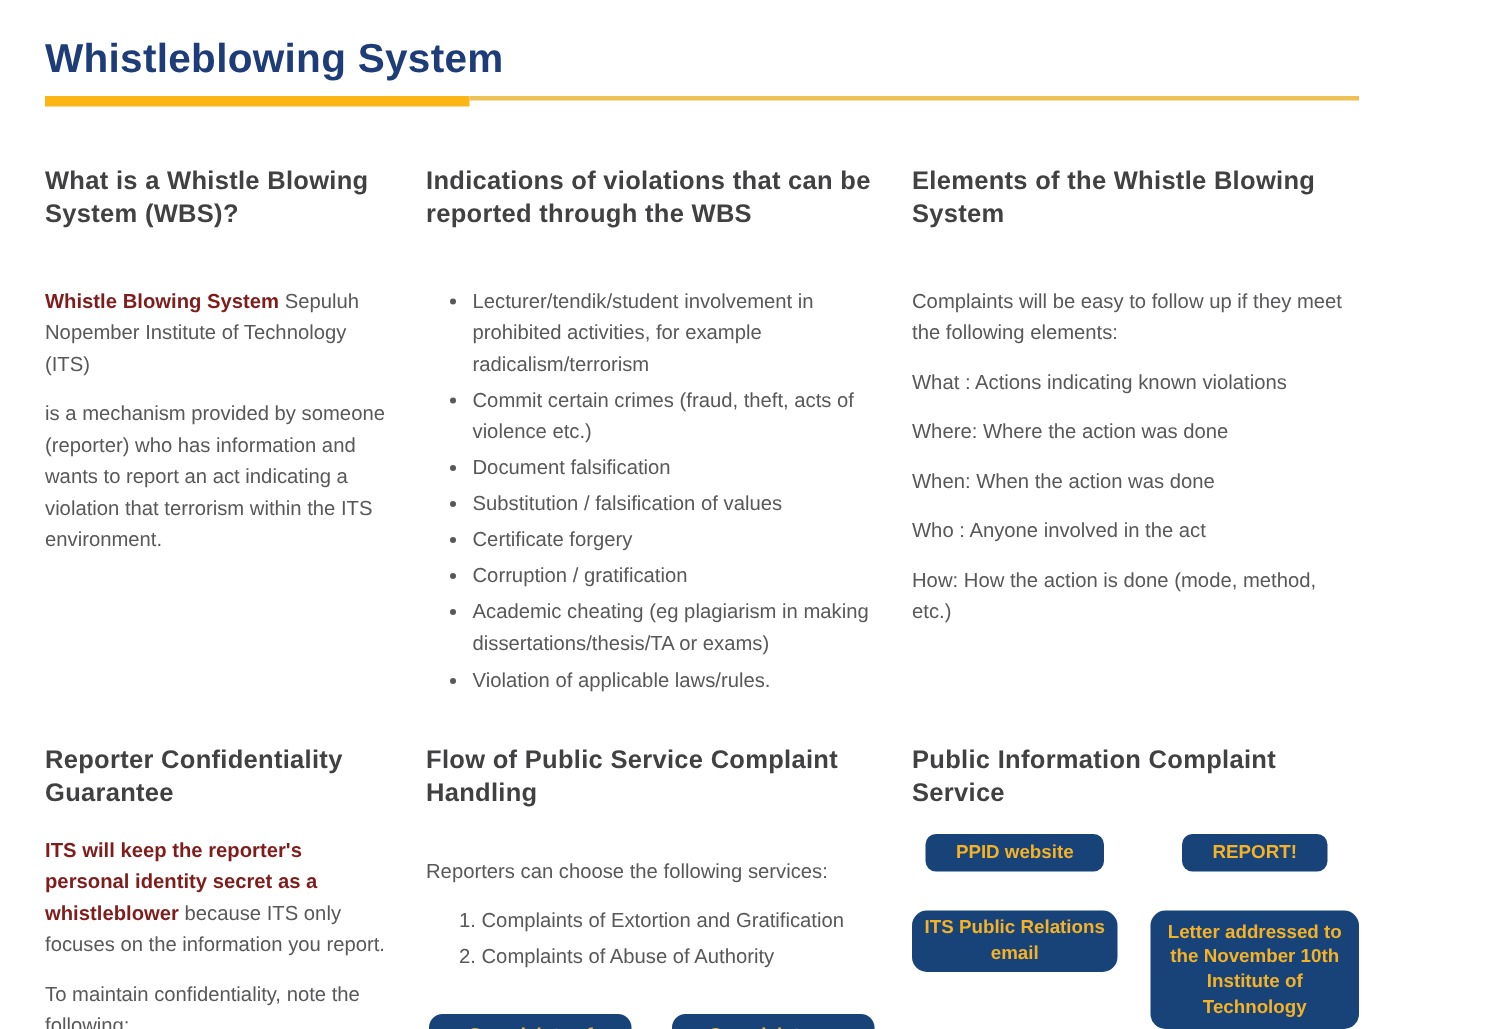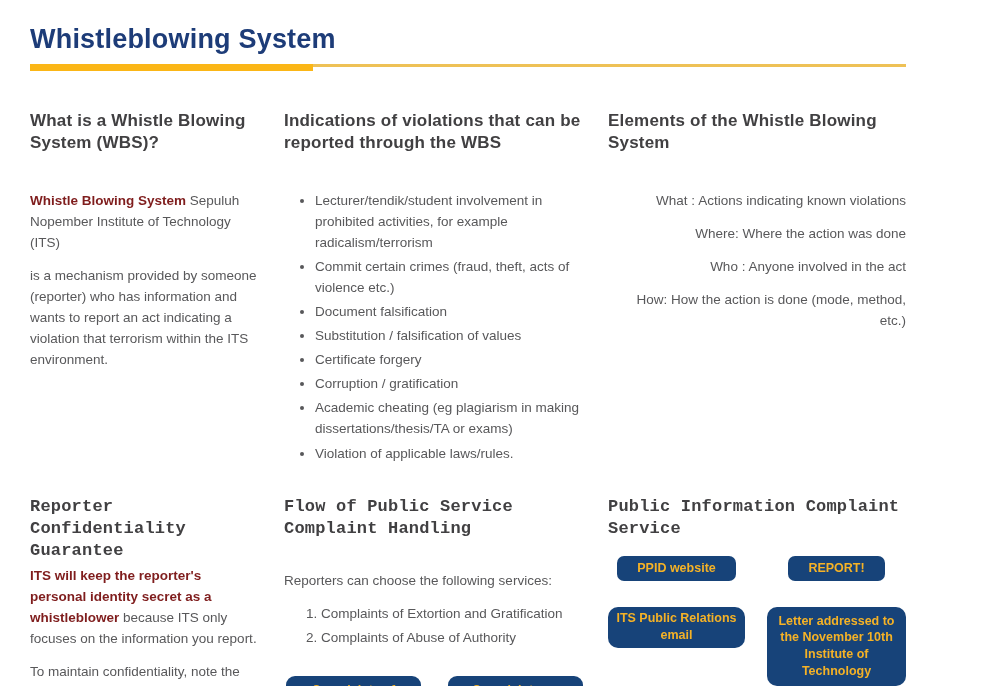--- a/index.html
+++ b/index.html
@@ -18,28 +18,28 @@
   .rule-thin{position:absolute;left:283px;top:0;right:0;height:3px;background:#eec156;}
   
   .content{
     display:grid;grid-template-columns:1fr 1fr 1fr;column-gap:25px;row-gap:29px;
     padding:0 23px 0 30px;margin-top:38px;
   }
   .sec h2{
     margin:0 0 22px;min-height:58px;font-size:17px;line-height:1.32;color:#414042;
     font-weight:bold;letter-spacing:.2px;
   }
-  .sec.row2 h2{margin-bottom:2px;font-family:Liberation Mono, monospace;}
+  .sec.row2 h2{margin-bottom:2px;}
   .sec p{margin:0 0 12px;font-size:13.5px;line-height:1.56;}
   .sec p b{color:#7f1d1d;}
   .sec ul{margin:0;padding-left:31px;list-style:disc;}
   .sec ul li{margin:0 0 3px;font-size:13.5px;line-height:1.56;}
   .sec ol{margin:8px 0 0;padding-left:37px;}
   .sec ol li{margin:0 0 3px;font-size:13.5px;line-height:1.56;}
-  .el-line{margin:0 0 11px;text-align:right;}
+  .el-line{margin:0 0 11px;}
   .intro-flow{margin-top:16px !important;}
   
   .btn{
     display:inline-flex;align-items:center;justify-content:center;text-align:center;
     background:#174379;color:#f5b226;font-weight:bold;border:none;cursor:pointer;
     font-family:"Liberation Sans","DejaVu Sans",sans-serif;font-size:12.5px;line-height:1.35;
   }
   .flow-buttons{display:flex;gap:27px;margin-top:28px;padding-left:2px;}
   .btn-flow{width:135px;min-height:58px;border-radius:9px;padding:6px 10px;}
   .pi-grid{display:grid;grid-template-columns:1fr 1fr;column-gap:22px;row-gap:26px;justify-items:center;align-items:start;}
@@ -78,24 +78,26 @@
           <li>Substitution / falsification of values</li>
           <li>Certificate forgery</li>
           <li>Corruption / gratification</li>
           <li>Academic cheating (eg plagiarism in making dissertations/thesis/TA or exams)</li>
           <li>Violation of applicable laws/rules.</li>
         </ul>
     </section>
 
     <section class="sec">
       <h2>Elements of the Whistle Blowing System</h2>
+      <p>Complaints will be easy to follow up if they meet the following elements:</p>
       <div>
 
       <p class="el-line">What : Actions indicating known violations</p>
           <p class="el-line">Where: Where the action was done</p>
+          <p class="el-line">When: When the action was done</p>
           <p class="el-line">Who : Anyone involved in the act</p>
           <p class="el-line">How: How the action is done (mode, method, etc.)</p>
         </div>
     </section>
 
     <section class="sec row2">
       <h2>Reporter Confidentiality Guarantee</h2>
       <p><b>ITS will keep the reporter's personal identity secret as a whistleblower</b><span> because ITS only focuses on the information you report.</span></p>
       <p>To maintain confidentiality, note the following:</p>
       <ul>

